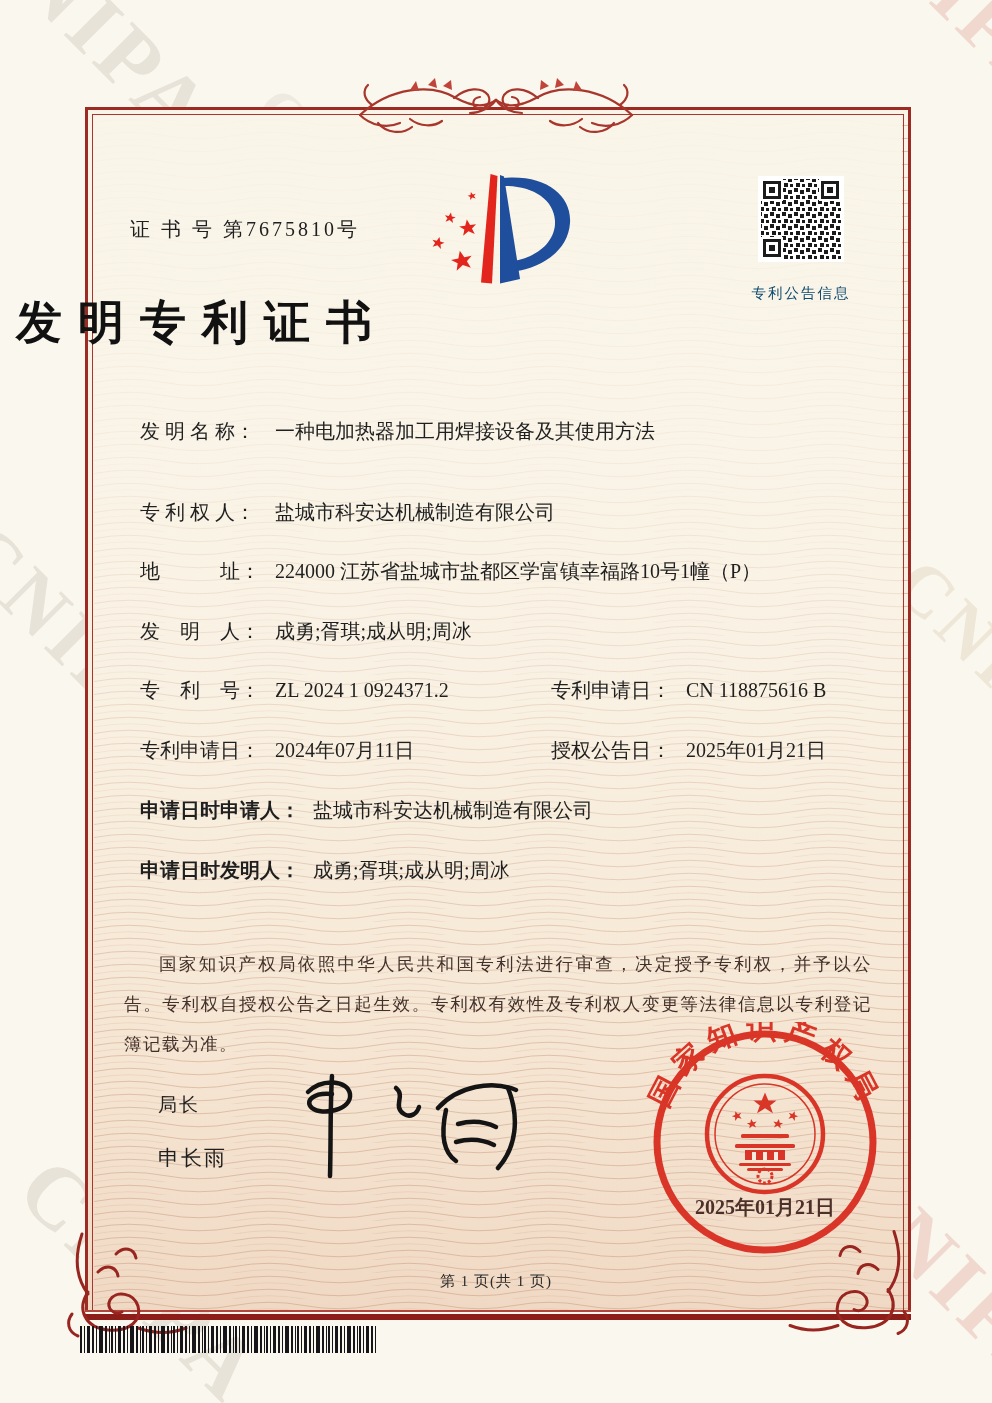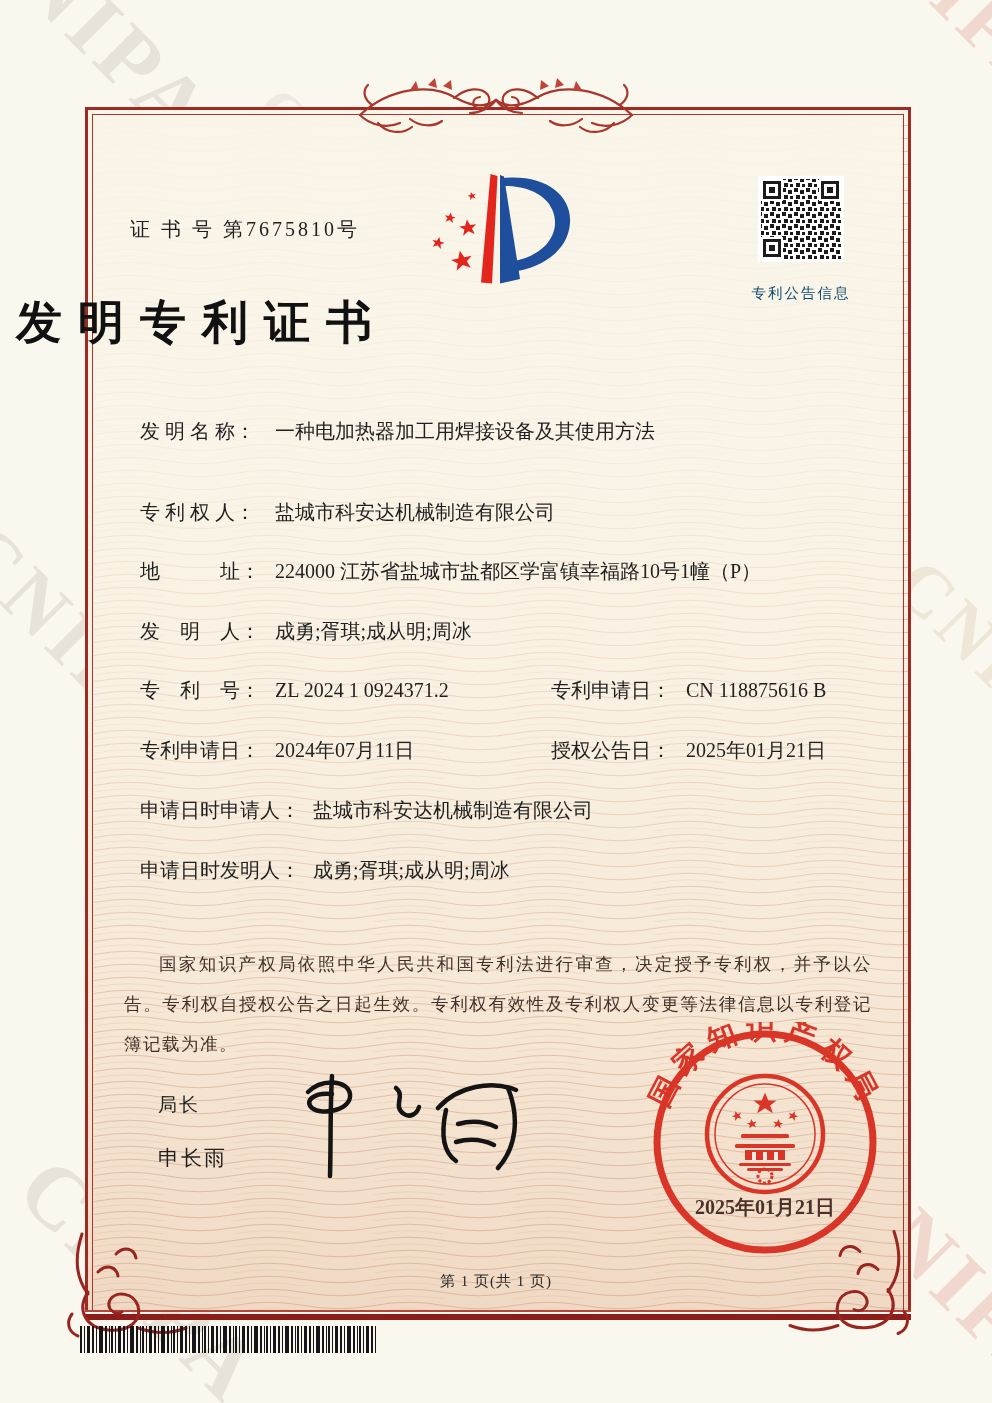--- a/index.html
+++ b/index.html
@@ -33,21 +33,21 @@
   
   .orn{position:absolute; pointer-events:none;}
   
   .cert-no{position:absolute; left:130px; top:172px; font-size:20px; letter-spacing:3px;margin-top:44px;}
   .qr-wrap{position:absolute; left:736px; top:176px; width:130px; text-align:center;}
   .qr-label{margin-top:18px; font-size:14.5px; letter-spacing:2px; color:#0c4a6e;}
   .title{position:absolute; left:0; right:0; top:292px; text-align:left;
          font-size:46px; font-weight:bold; letter-spacing:16px; text-indent:16px; color:#111;}
   .row{position:absolute; left:140px; font-size:20px; white-space:nowrap; line-height:28px;}
   .row .lab{display:inline-block; width:130px;}
-  .row.wide .lab{width:168px;}
+  .row.wide .lab{width:168px;font-weight:bold;}
   .row .lab2{position:absolute; left:411px;}
   .row .val2{position:absolute; left:546px;}
   .para{position:absolute; left:124px; top:944px; width:748px;
         font-size:17.5px; line-height:40px; text-indent:2em; text-align:justify;
         letter-spacing:1.5px; color:#43302a;}
   .bureau-title{position:absolute; left:158px; top:1092px; font-size:19px; letter-spacing:2px;}
   .bureau-name{position:absolute; left:158px; top:1144px; font-size:21px; letter-spacing:2px;}
   .footer{position:absolute; left:0; right:0; top:1272px; text-align:center;
           font-size:15px; letter-spacing:1px; color:#2a2a2a;}
   .seal-svg{position:absolute; left:645px; top:1022px; opacity:.93;}

